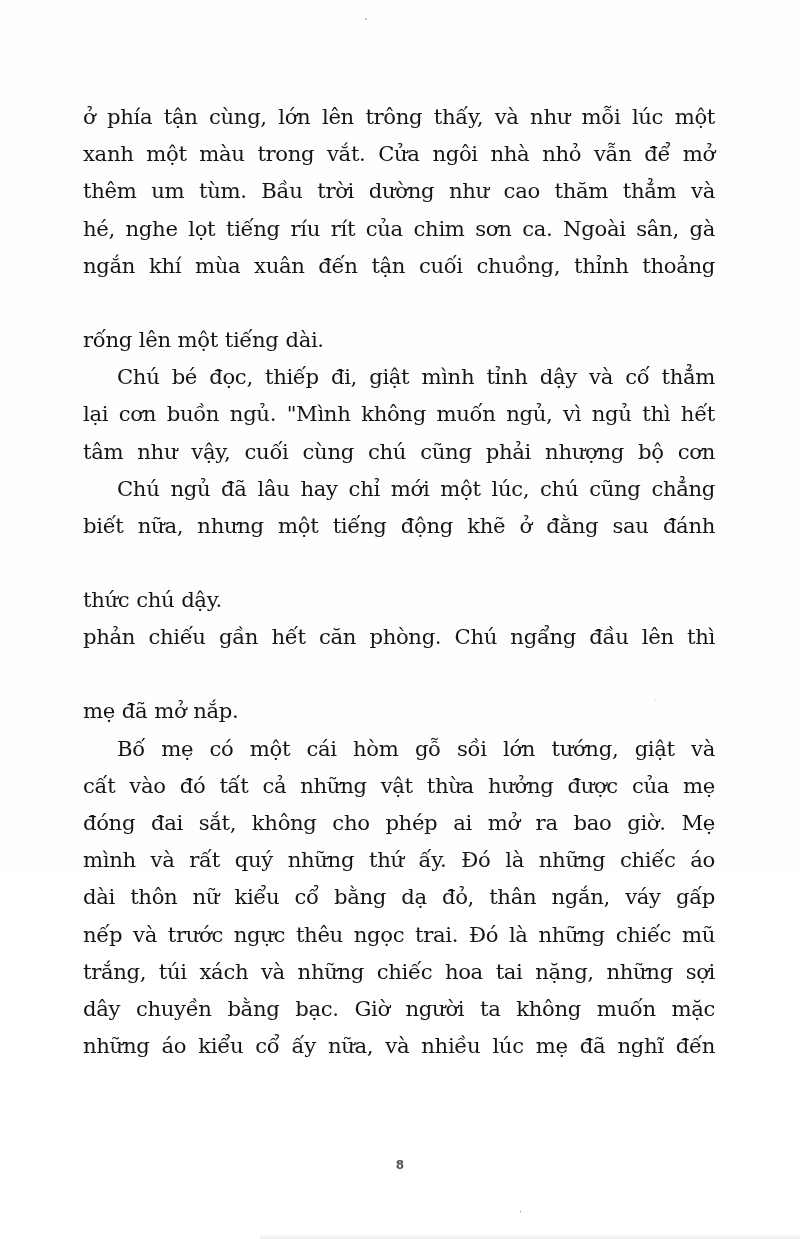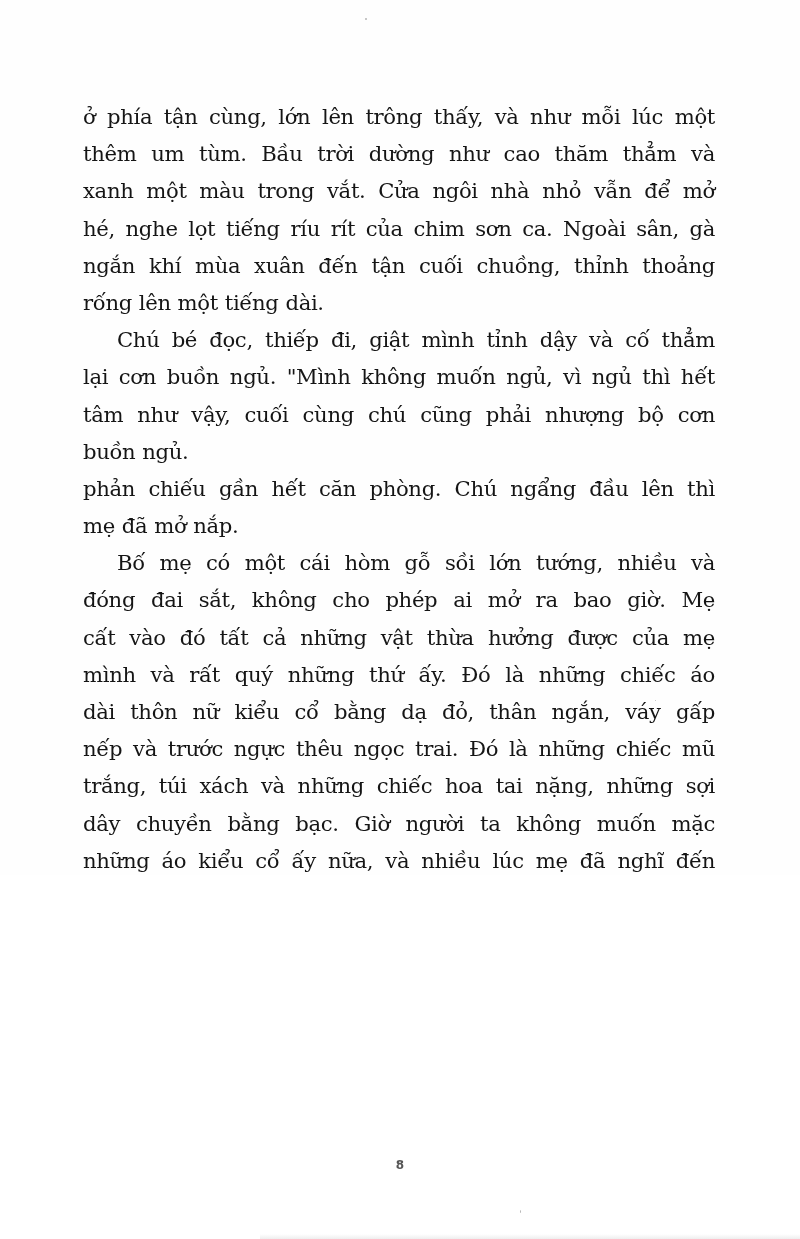--- a/index.html
+++ b/index.html
@@ -44,20 +44,21 @@
     .line {
       display: block;
       height: 37.2px;
       white-space: nowrap;
       text-align: justify;
       text-align-last: justify;
       overflow: visible;
     }
     .line.last {
       text-align-last: left;
+      margin-top: 37px;
     }
     .line.indent {
       padding-left: 34px;
     }
     .page-number {
       position: absolute;
       left: 392px;
       top: 1158px;
       width: 16px;
       text-align: center;
@@ -81,44 +82,48 @@
 <div class="page">
 
   <span class="scan-speck" style="left:365px;top:18px;"></span>
   <span class="scan-speck" style="left:655px;top:700px;width:1px;height:1px;"></span>
   <span class="scan-speck" style="left:520px;top:1210px;width:1px;height:3px;"></span>
 
   <div class="text-block">
 
     <div>
       <span class="line">ở phía tận cùng, lớn lên trông thấy, và như mỗi lúc một</span>
+      <span class="line">xanh một màu trong vắt. Cửa ngôi nhà nhỏ vẫn để mở</span>
       <span class="line">thêm um tùm. Bầu trời dường như cao thăm thẳm và</span>
-      <span class="line">xanh một màu trong vắt. Cửa ngôi nhà nhỏ vẫn để mở</span>
       <span class="line">hé, nghe lọt tiếng ríu rít của chim sơn ca. Ngoài sân, gà</span>
       <span class="line">ngắn khí mùa xuân đến tận cuối chuồng, thỉnh thoảng</span>
       <span class="line last">rống lên một tiếng dài.</span>
     </div>
 
     <div>
       <span class="line indent">Chú bé đọc, thiếp đi, giật mình tỉnh dậy và cố thẳm</span>
       <span class="line">lại cơn buồn ngủ. "Mình không muốn ngủ, vì ngủ thì hết</span>
       <span class="line">tâm như vậy, cuối cùng chú cũng phải nhượng bộ cơn</span>
-      <span class="line last">buồn ngủ.</span>
     </div>
 
+    <div>
+      <span class="line indent">Chú ngủ đã lâu hay chỉ mới một lúc, chú cũng chẳng</span>
+      <span class="line">biết nữa, nhưng một tiếng động khẽ ở đằng sau đánh</span>
+      <span class="line last">thức chú dậy.</span>
+    </div>
 
     <div>
       <span class="line">phản chiếu gần hết căn phòng. Chú ngẩng đầu lên thì</span>
       <span class="line last">mẹ đã mở nắp.</span>
     </div>
 
     <div>
-      <span class="line indent">Bố mẹ có một cái hòm gỗ sồi lớn tướng, nhiều và</span>
+      <span class="line indent">Bố mẹ có một cái hòm gỗ sồi lớn tướng, giật và</span>
+      <span class="line">cất vào đó tất cả những vật thừa hưởng được của mẹ</span>
       <span class="line">đóng đai sắt, không cho phép ai mở ra bao giờ. Mẹ</span>
-      <span class="line">cất vào đó tất cả những vật thừa hưởng được của mẹ</span>
       <span class="line">mình và rất quý những thứ ấy. Đó là những chiếc áo</span>
       <span class="line">dài thôn nữ kiểu cổ bằng dạ đỏ, thân ngắn, váy gấp</span>
       <span class="line">nếp và trước ngực thêu ngọc trai. Đó là những chiếc mũ</span>
       <span class="line">trắng, túi xách và những chiếc hoa tai nặng, những sợi</span>
       <span class="line">dây chuyền bằng bạc. Giờ người ta không muốn mặc</span>
       <span class="line">những áo kiểu cổ ấy nữa, và nhiều lúc mẹ đã nghĩ đến</span>
     </div>
 
   </div>
 

